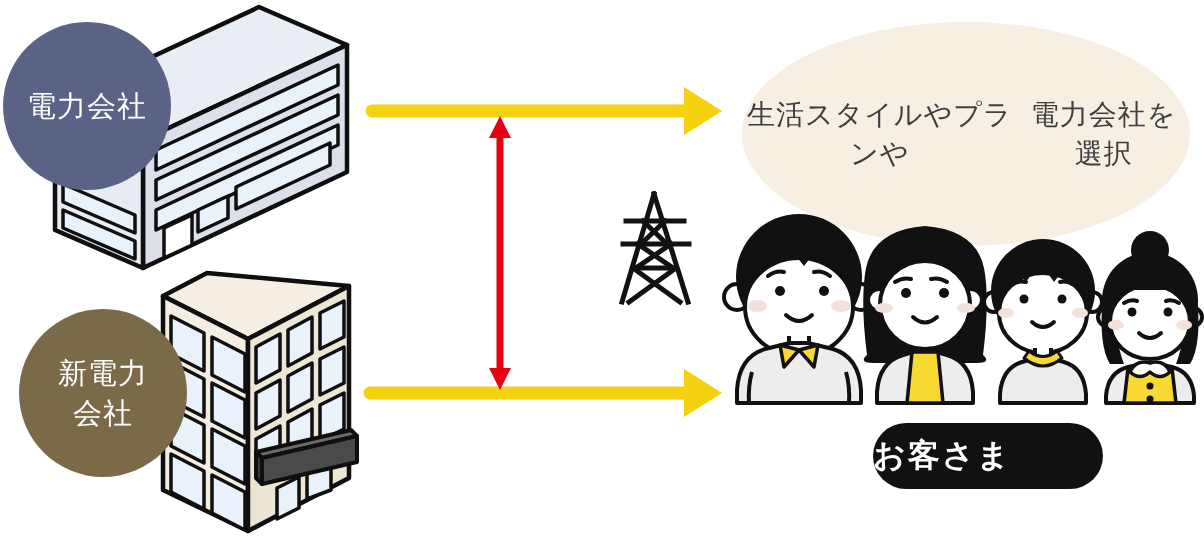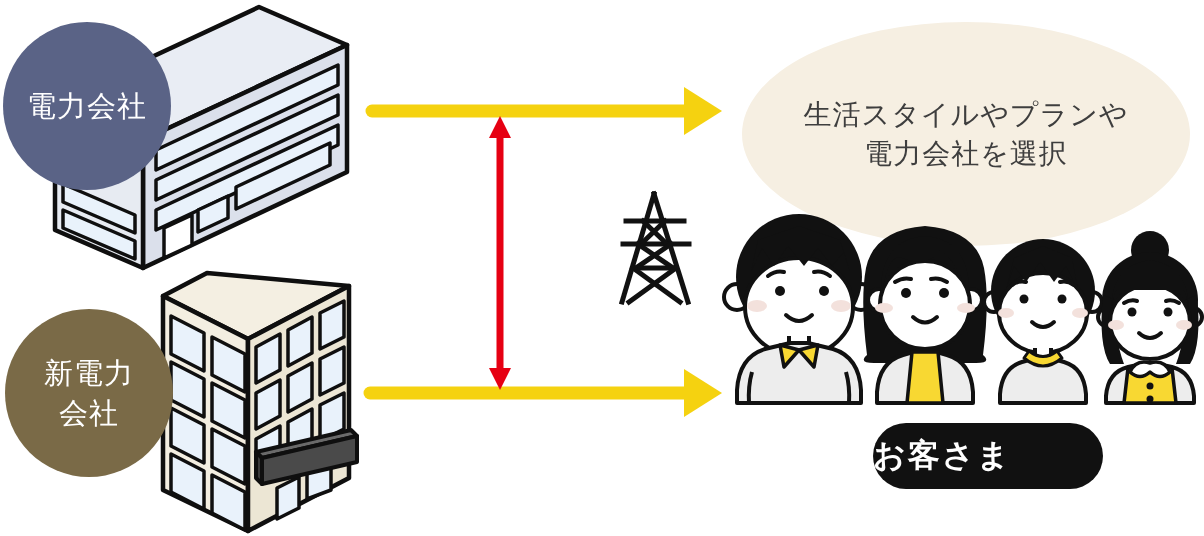--- a/index.html
+++ b/index.html
@@ -9,35 +9,35 @@
   }
   .abs{position:absolute;}
   svg{display:block;}
   
   .co-circle{
     border-radius:50%;display:flex;flex-direction:column;align-items:center;justify-content:center;
     color:#fff;font-size:29px;font-weight:500;line-height:1.38;text-align:center;z-index:2;
     letter-spacing:1px;
   }
   #circle-regional{left:3px;top:22px;width:168px;height:168px;background:#5a6386;}
-  #circle-newpower{left:5px;top:309px;width:168px;height:168px;background:#7a6a47;}
+  #circle-newpower{left:19px;top:309px;width:168px;height:168px;background:#7a6a47;}
   
   #scene-buildings{left:0;top:0;z-index:1;}
   #scene-arrows{left:0;top:0;z-index:1;}
   #scene-people{left:0;top:0;z-index:2;pointer-events:none;}
   
   #price-pill{
     left:404px;top:220px;width:194px;height:62px;border-radius:31px;background:#e60012;
     display:flex;align-items:center;justify-content:center;color:#fff;font-size:33px;font-weight:bold;
     letter-spacing:2px;z-index:3;
   }
   
   #bubble{
     left:742px;top:22px;width:448px;height:224px;border-radius:50%;background:#f6efe2;
-    display:flex;flex-direction:column;align-items:center;justify-content:center;
+    display:flex;flex-direction:row;align-items:center;justify-content:center;
     color:#3e3e3e;font-size:28px;line-height:39px;text-align:center;z-index:1;letter-spacing:1px;
   }
   
   #customers-pill{
     left:873px;top:423px;width:230px;height:66px;border-radius:33px;background:#111111;
     display:flex;align-items:center;justify-content:flex-start;color:#fff;font-size:32px;font-weight:600;
     letter-spacing:2px;z-index:3;
   }
 </style>
 </head>

